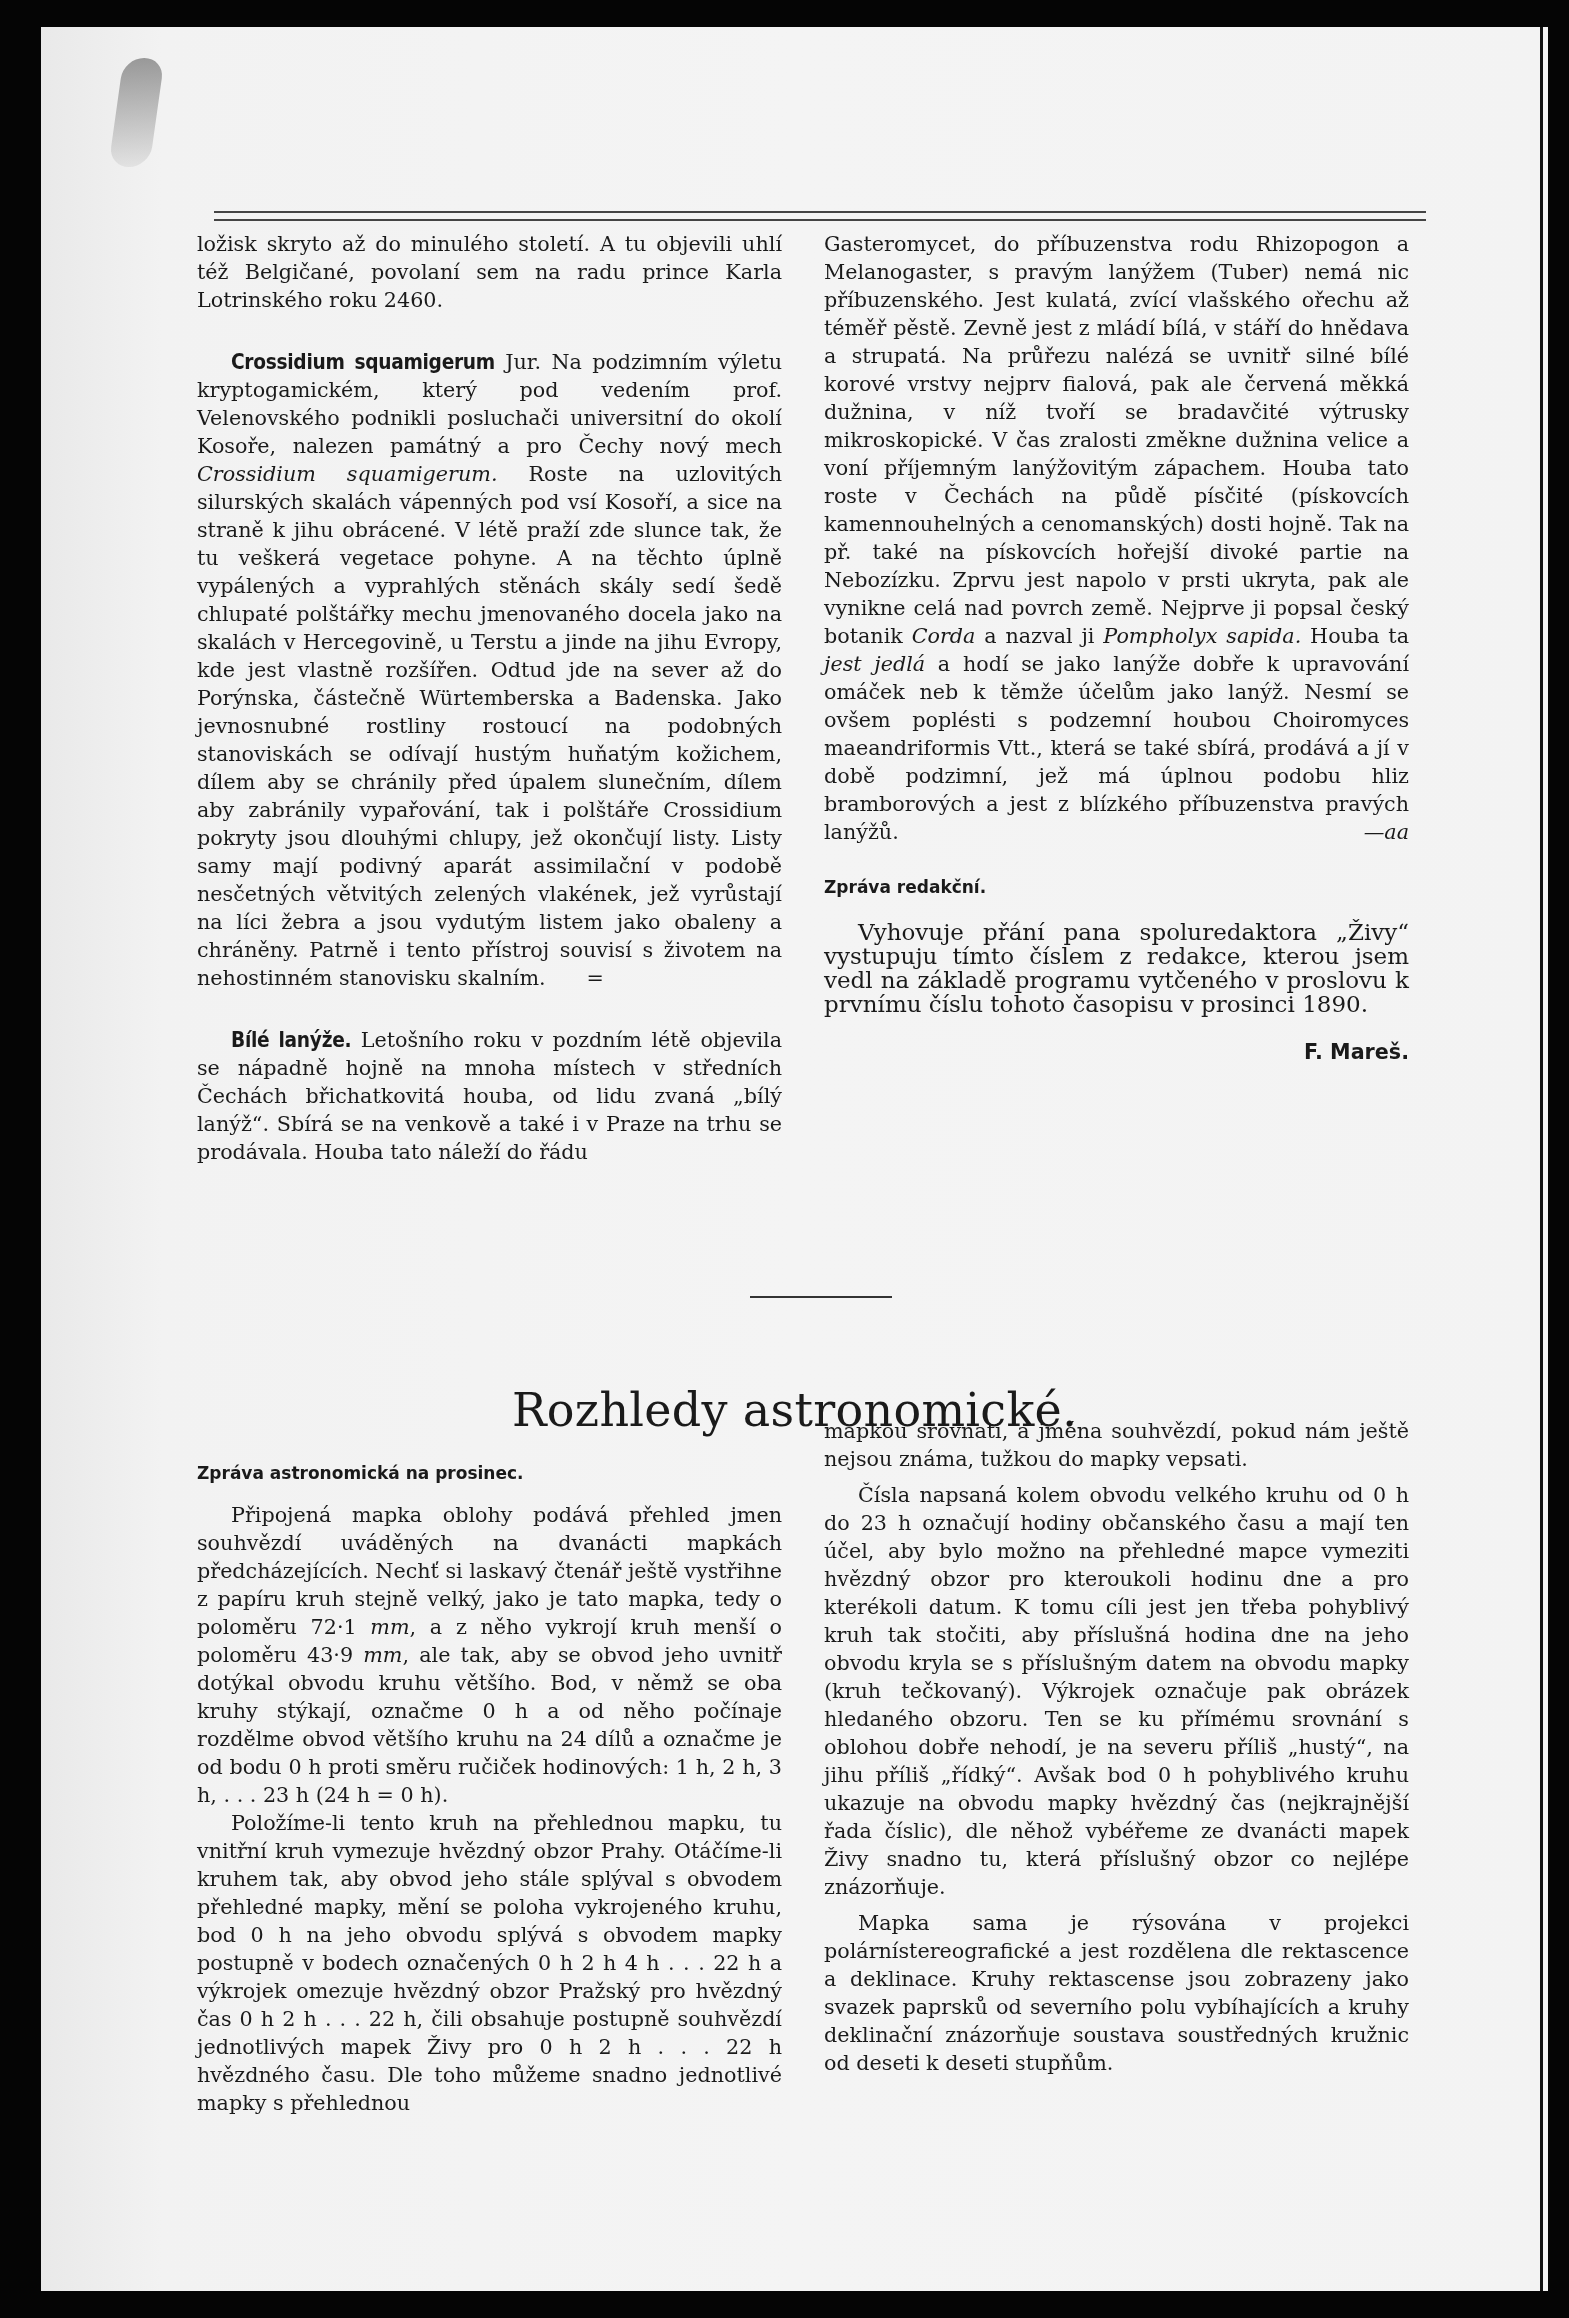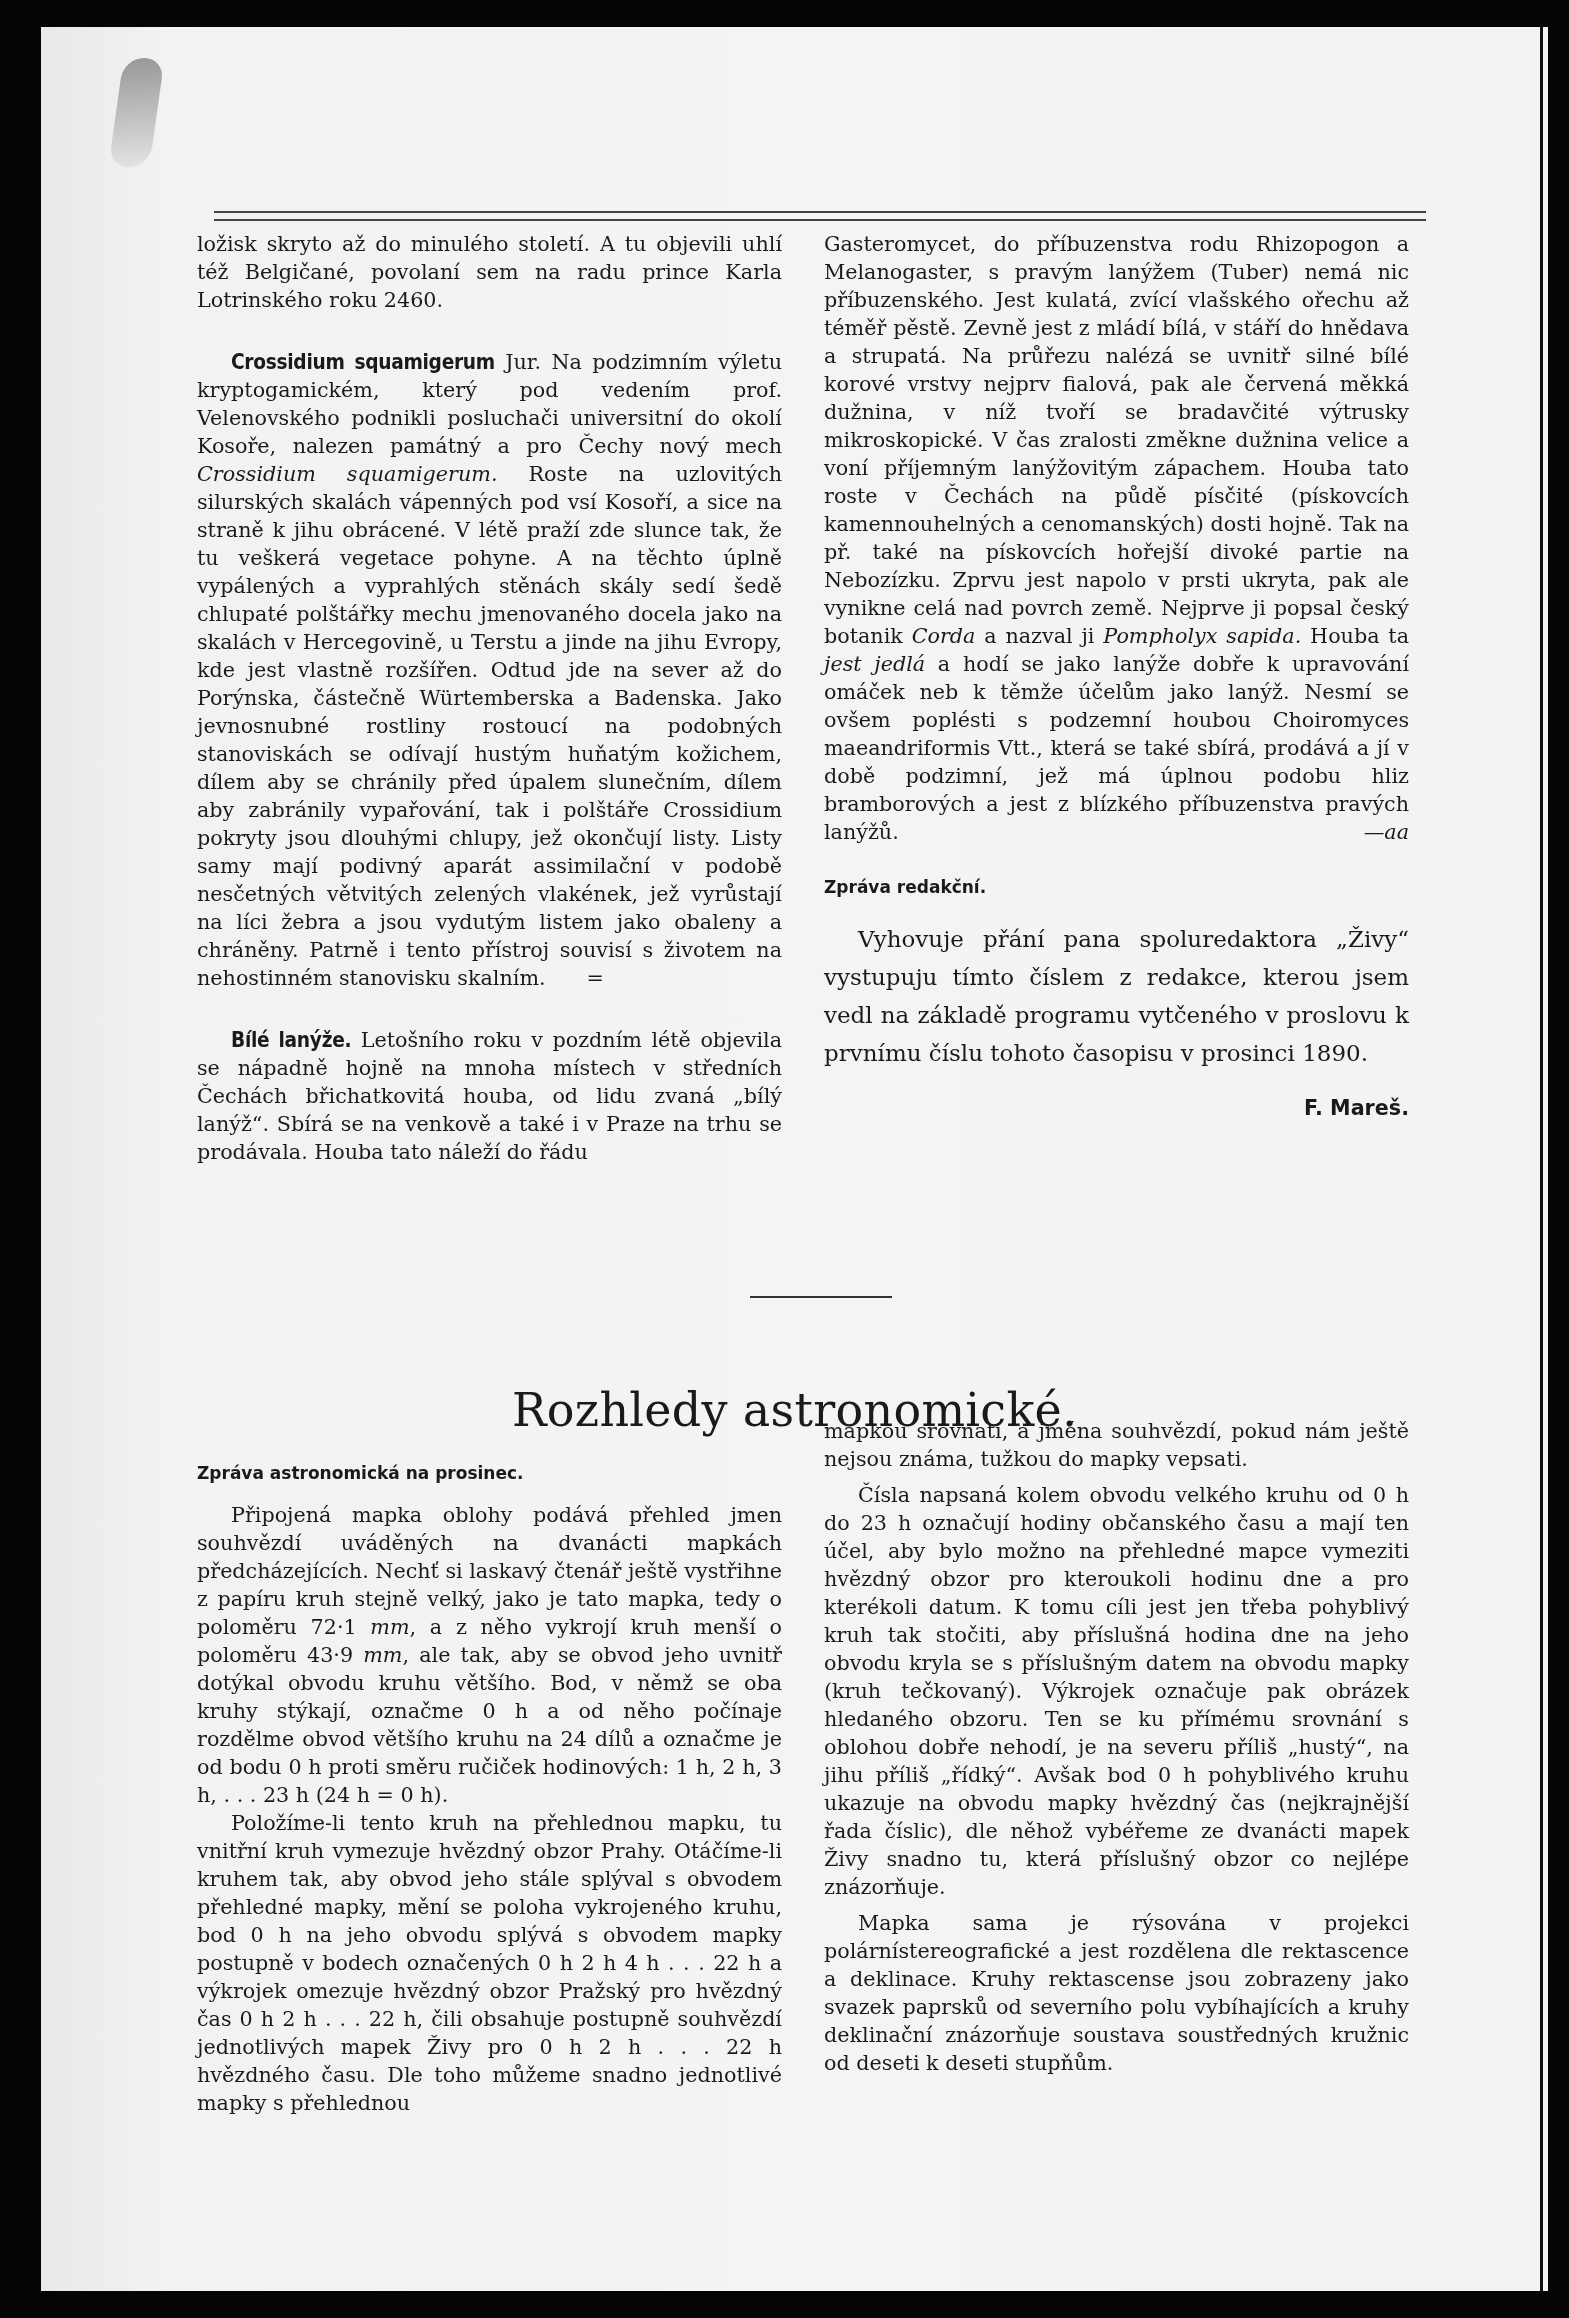--- a/index.html
+++ b/index.html
@@ -95,21 +95,21 @@
     <div class="gap"></div>
     <p class="indent"><span class="bold-sans">Bílé lanýže.</span><span> Letošního roku v pozdním létě objevila se nápadně hojně na mnoha místech v středních Čechách břichatkovitá houba, od lidu zvaná „bílý lanýž“. Sbírá se na venkově a také i v Praze na trhu se prodávala. Houba tato náleží do řádu</span></p>
   </div>
 
   <div class="col" style="left:783px; top:203px;">
     <p><span>Gasteromycet, do příbuzenstva rodu Rhizopogon a Melanogaster, s pravým lanýžem (Tuber) nemá nic příbuzenského. Jest kulatá, zvící vlašského ořechu až téměř pěstě. Zevně jest z mládí bílá, v stáří do hnědava a strupatá. Na průřezu nalézá se uvnitř silné bílé korové vrstvy nejprv fialová, pak ale červená měkká dužnina, v níž tvoří se bradavčité výtrusky mikroskopické. V čas zralosti změkne dužnina velice a voní příjemným lanýžovitým zápachem. Houba tato roste v Čechách na půdě písčité (pískovcích kamennouhelných a cenomanských) dosti hojně. Tak na př. také na pískovcích hořejší divoké partie na Nebozízku. Zprvu jest napolo v prsti ukryta, pak ale vynikne celá nad povrch země. Nejprve ji popsal český botanik </span><span class="it">Corda</span><span> a nazval ji </span><span class="it">Pompholyx sapida.</span><span> Houba ta </span><span class="it">jest jedlá</span><span> a hodí se jako lanýže dobře k upravování omáček neb k těmže účelům jako lanýž. Nesmí se ovšem poplésti s podzemní houbou Choiromyces maeandriformis Vtt., která se také sbírá, prodává a jí v době podzimní, jež má úplnou podobu hliz bramborových a jest z blízkého příbuzenstva pravých lanýžů.</span></p>
     <p class="sig-right it" style="margin-top:-28px;">—aa</p>
     <div class="gap" style="height:27px"></div>
     <p class="centered-head">Zpráva redakční.</p>
     <div style="height:19px"></div>
-    <p class="indent" style="font-size:23px; line-height:38px;">Vyhovuje přání pana spoluredaktora „Živy“ vystupuju tímto číslem z redakce, kterou jsem vedl na základě programu vytčeného v proslovu k prvnímu číslu tohoto časopisu v prosinci 1890.</p>
+    <p class="indent" style="font-size:23px; line-height:24px;">Vyhovuje přání pana spoluredaktora „Živy“ vystupuju tímto číslem z redakce, kterou jsem vedl na základě programu vytčeného v proslovu k prvnímu číslu tohoto časopisu v prosinci 1890.</p>
     <div style="height:12.2px"></div>
     <div style="height:9.5px"></div>
     <p class="sig-right sig-bold">F. Mareš.</p>
   </div>
 
   <div class="short-rule"></div>
   <div class="section-title">Rozhledy astronomické.</div>
 
   <div class="col" style="left:156px; top:1390px;margin-top:42px;">
     <p class="centered-head">Zpráva astronomická na prosinec.</p>

